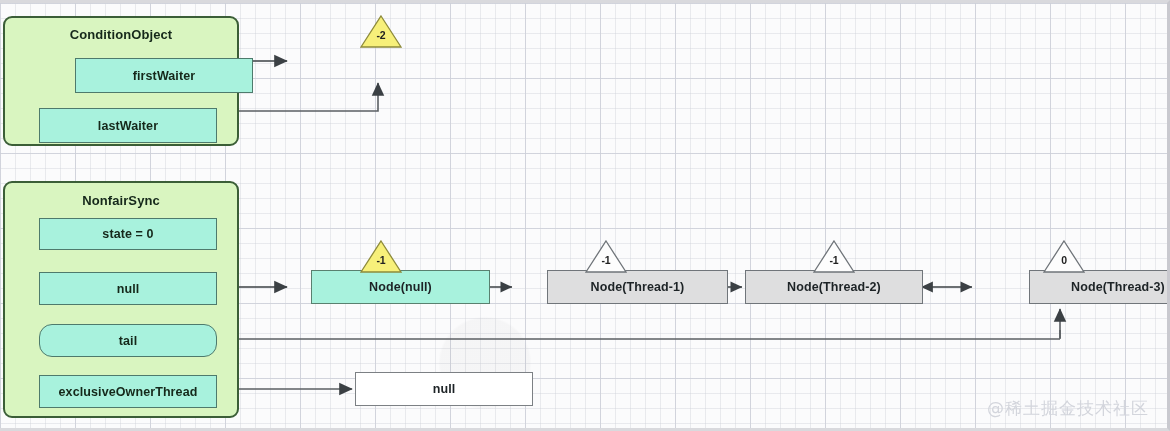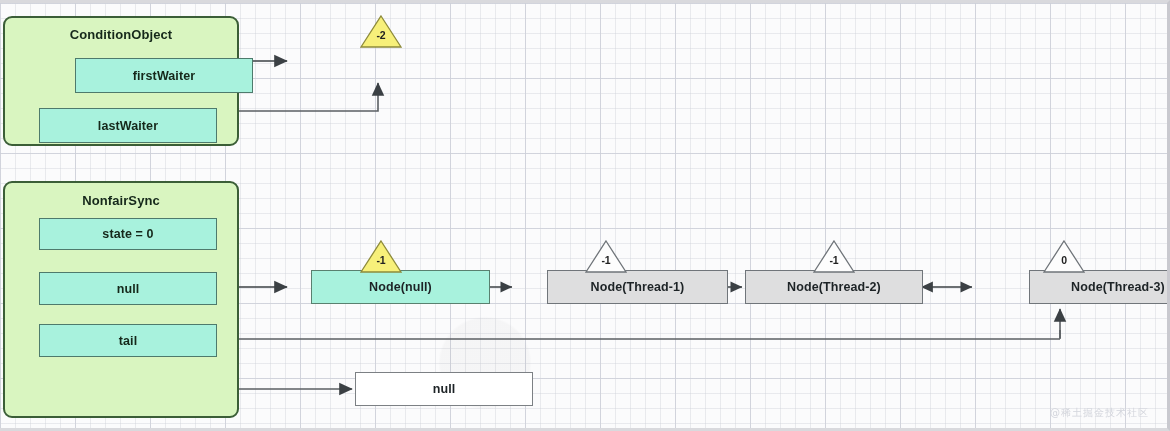--- a/index.html
+++ b/index.html
@@ -106,21 +106,21 @@
     width: 1170px;
     height: 431px;
     pointer-events: none;
   }
 
   
   .watermark {
     position: absolute;
     right: 18px;
     bottom: 8px;
-    font-size: 10px;
+    font-size: 17px;
     color: #d3d5dc;
     font-family: "DejaVu Sans", sans-serif;
     letter-spacing: 1px;
     user-select: none;
   }
   .ghost-logo {
     position: absolute;
     left: 385px;
     top: 300px;
     width: 200px;
@@ -178,22 +178,25 @@
   </div>
 
   <div class="class-box" style="left:3px; top:178px; width:236px; height:237px;">
     <div class="class-title" style="top:10px;text-align:center;">NonfairSync</div>
     <div class="field-box" style="left:34px; top:35px; width:178px; height:32px;justify-content:center;">
       <span>state = 0</span>
     </div>
     <div class="field-box" style="left:34px; top:89px; width:178px; height:33px;">
       <span>null</span>
     </div>
-    <div class="field-box" style="left:34px; top:141px; width:178px; height:33px;">
+    <div class="field-box" style="left:34px; top:141px; width:178px; height:33px;border-radius:13px;">
       <span>tail</span>
+    </div>
+    <div class="field-box" style="left:34px; top:192px; width:178px; height:33px;">
+      <span>exclusiveOwnerThread</span>
     </div>
   </div>
 
   <div class="tri" style="left:359px; top:11px;">
     <svg width="44" height="36" viewBox="0 0 44 36">
       <polygon points="22,2 42,33 2,33" fill="#f7f07a" stroke="#8d8a3a" stroke-width="1.3"></polygon>
     </svg>
     <div class="lbl">-2</div>
   </div>
 

